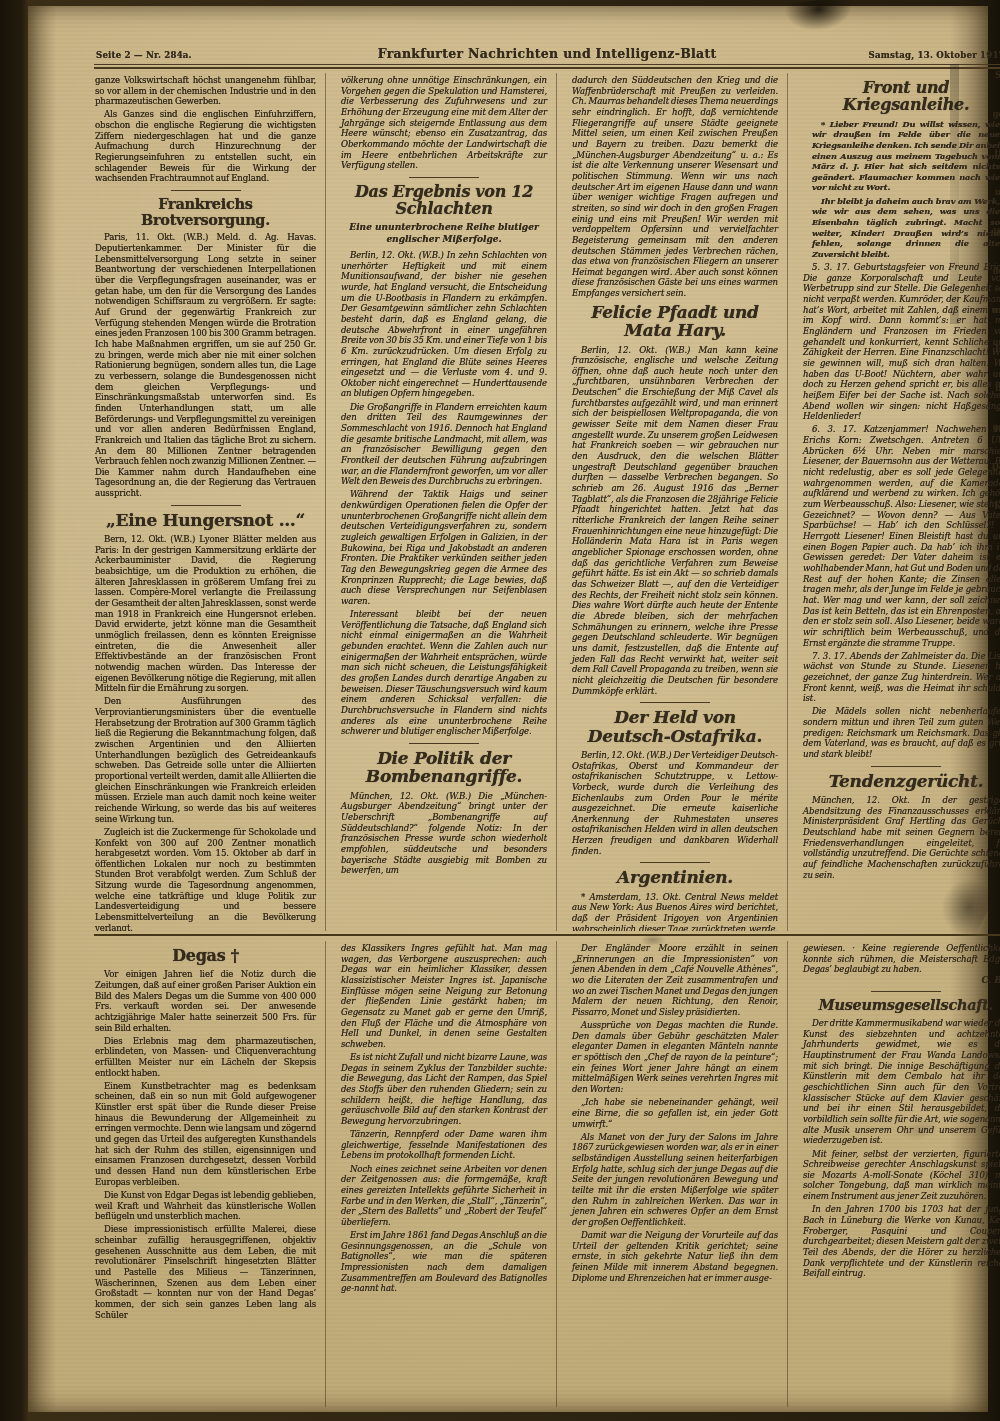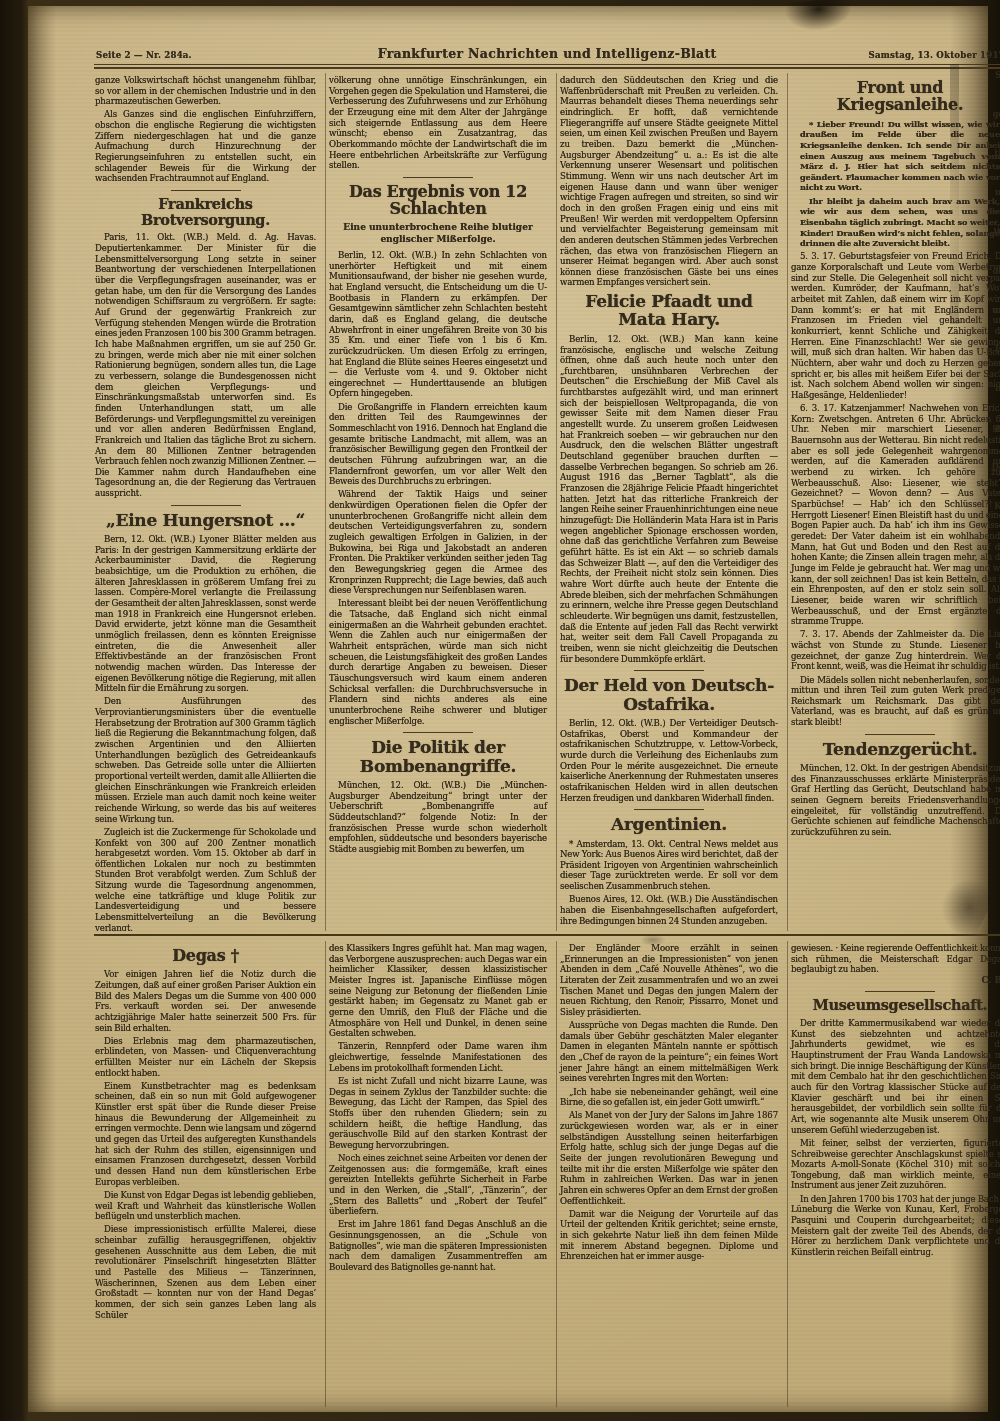--- a/index.html
+++ b/index.html
@@ -20,21 +20,21 @@
   .content{position:absolute;left:66px;top:40px;width:916px;color:#342b1c;}
   .masthead{display:flex;justify-content:space-between;align-items:baseline;
     font-size:8.6px;font-weight:bold;letter-spacing:0.2px;padding:0 2px 3px 2px;
     text-shadow:0 0 0.6px rgba(52,43,28,0.85);}
   .masthead .mid{font-size:12.5px;letter-spacing:0.3px;margin-left:34px;}
   .mast-rule{border-top:1px solid #4a3b20;border-bottom:2px solid #4a3b20;height:2px;margin-bottom:4px;}
   .band{display:grid;grid-template-columns:repeat(4,1fr);column-gap:8px;overflow:hidden;}
   .band-upper{height:858px;}
   .band-lower{height:466px;}
   .col{overflow:hidden;padding:2px 1px 0 1px;}
-  .col + .col{border-left:1px solid rgba(72,58,32,0.55);padding-left:3px;}
+  .col + .col{border-left:1px solid rgba(72,58,32,0.55);padding-left:15px;font-style:italic;}
   .para{font-size:8.6px;line-height:1.24;text-align:justify;text-indent:9px;
     margin:0 0 2.5px 0;letter-spacing:-0.15px;word-spacing:-0.5px;
     text-shadow:0 0 0.55px rgba(52,43,28,0.9);}
   .carry .para:first-child{text-indent:0;}
   .headline{font-weight:bold;text-align:center;line-height:1.08;margin:4px 0 5px 0;
     letter-spacing:-0.3px;text-shadow:0 0 0.7px rgba(52,43,28,0.9);}
   .h-xl{font-size:16px;}
   .h-lg{font-size:14.5px;}
   .h-md{font-size:17px;}
   .subhead{font-size:9px;font-weight:bold;text-align:center;line-height:1.25;margin:4px 0 5px 0;
@@ -164,22 +164,22 @@
             <p class="para">Vor einigen Jahren lief die Notiz durch die Zeitungen, daß auf einer großen Pariser Auktion ein Bild des Malers Degas um die Summe von 400 000 Frs. verkauft worden sei. Der anwesende achtzigjährige Maler hatte seinerzeit 500 Frs. für sein Bild erhalten.</p>
             <p class="para">Dies Erlebnis mag dem pharmazeutischen, erblindeten, von Massen- und Cliquenverachtung erfüllten Meister nur ein Lächeln der Skepsis entlockt haben.</p>
             <p class="para">Einem Kunstbetrachter mag es bedenksam scheinen, daß ein so nun mit Gold aufgewogener Künstler erst spät über die Runde dieser Preise hinaus die Bewunderung der Allgemeinheit zu erringen vermochte. Denn wie langsam und zögernd und gegen das Urteil des aufgeregten Kunsthandels hat sich der Ruhm des stillen, eigensinnigen und einsamen Franzosen durchgesetzt, dessen Vorbild und dessen Hand nun dem künstlerischen Erbe Europas verbleiben.</p>
             <p class="para">Die Kunst von Edgar Degas ist lebendig geblieben, weil Kraft und Wahrheit das künstlerische Wollen beflügeln und unsterblich machen.</p>
             <p class="para">Diese impressionistisch erfüllte Malerei, diese scheinbar zufällig herausgegriffenen, objektiv gesehenen Ausschnitte aus dem Leben, die mit revolutionärer Pinselschrift hingesetzten Blätter und Pastelle des Milieus — Tänzerinnen, Wäscherinnen, Szenen aus dem Leben einer Großstadt — konnten nur von der Hand Degas’ kommen, der sich sein ganzes Leben lang als Schüler</p>
           </div>
       </div>
 
       <div class="col carry">
           <p class="para">des Klassikers Ingres gefühlt hat. Man mag wagen, das Verborgene auszusprechen: auch Degas war ein heimlicher Klassiker, dessen klassizistischer Meister Ingres ist. Japanische Einflüsse mögen seine Neigung zur Betonung der fließenden Linie gestärkt haben; im Gegensatz zu Manet gab er gerne den Umriß, den Fluß der Fläche und die Atmosphäre von Hell und Dunkel, in denen seine Gestalten schweben.</p>
+          <p class="para">Es ist nicht Zufall und nicht bizarre Laune, was Degas in seinem Zyklus der Tanzbilder suchte: die Bewegung, das Licht der Rampen, das Spiel des Stoffs über den ruhenden Gliedern; sein zu schildern heißt, die heftige Handlung, das geräuschvolle Bild auf den starken Kontrast der Bewegung hervorzubringen.</p>
           <p class="para">Tänzerin, Rennpferd oder Dame waren ihm gleichwertige, fesselnde Manifestationen des Lebens im protokollhaft formenden Licht.</p>
-          <p class="para">Es ist nicht Zufall und nicht bizarre Laune, was Degas in seinem Zyklus der Tanzbilder suchte: die Bewegung, das Licht der Rampen, das Spiel des Stoffs über den ruhenden Gliedern; sein zu schildern heißt, die heftige Handlung, das geräuschvolle Bild auf den starken Kontrast der Bewegung hervorzubringen.</p>
           <p class="para">Noch eines zeichnet seine Arbeiten vor denen der Zeitgenossen aus: die formgemäße, kraft eines gereizten Intellekts geführte Sicherheit in Farbe und in den Werken, die „Stall“, „Tänzerin“, der „Stern des Balletts“ und „Robert der Teufel“ überliefern.</p>
           <p class="para">Erst im Jahre 1861 fand Degas Anschluß an die Gesinnungsgenossen, an die „Schule von Batignolles“, wie man die späteren Impressionisten nach dem damaligen Zusammentreffen am Boulevard des Batignolles ge-nannt hat.</p>
         </div>
 
       <div class="col">
           <p class="para">Der Engländer Moore erzählt in seinen „Erinnerungen an die Impressionisten“ von jenen Abenden in dem „Café Nouvelle Athènes“, wo die Literaten der Zeit zusammentrafen und wo an zwei Tischen Manet und Degas den jungen Malern der neuen Richtung, den Renoir, Pissarro, Monet und Sisley präsidierten.</p>
           <p class="para">Aussprüche von Degas machten die Runde. Den damals über Gebühr geschätzten Maler eleganter Damen in eleganten Mänteln nannte er spöttisch den „Chef de rayon de la peinture“; ein feines Wort jener Jahre hängt an einem mittelmäßigen Werk seines verehrten Ingres mit den Worten:</p>
           <p class="para">„Ich habe sie nebeneinander gehängt, weil eine Birne, die so gefallen ist, ein jeder Gott umwirft.“</p>
           <p class="para">Als Manet von der Jury der Salons im Jahre 1867 zurückgewiesen worden war, als er in einer selbständigen Ausstellung seinen heiterfarbigen Erfolg hatte, schlug sich der junge Degas auf die Seite der jungen revolutionären Bewegung und teilte mit ihr die ersten Mißerfolge wie später den Ruhm in zahlreichen Werken. Das war in jenen Jahren ein schweres Opfer an dem Ernst der großen Oeffentlichkeit.</p>
           <p class="para">Damit war die Neigung der Vorurteile auf das Urteil der geltenden Kritik gerichtet; seine ernste, in sich gekehrte Natur ließ ihn dem feinen Milde mit innerem Abstand begegnen. Diplome und Ehrenzeichen hat er immer ausge-</p>

